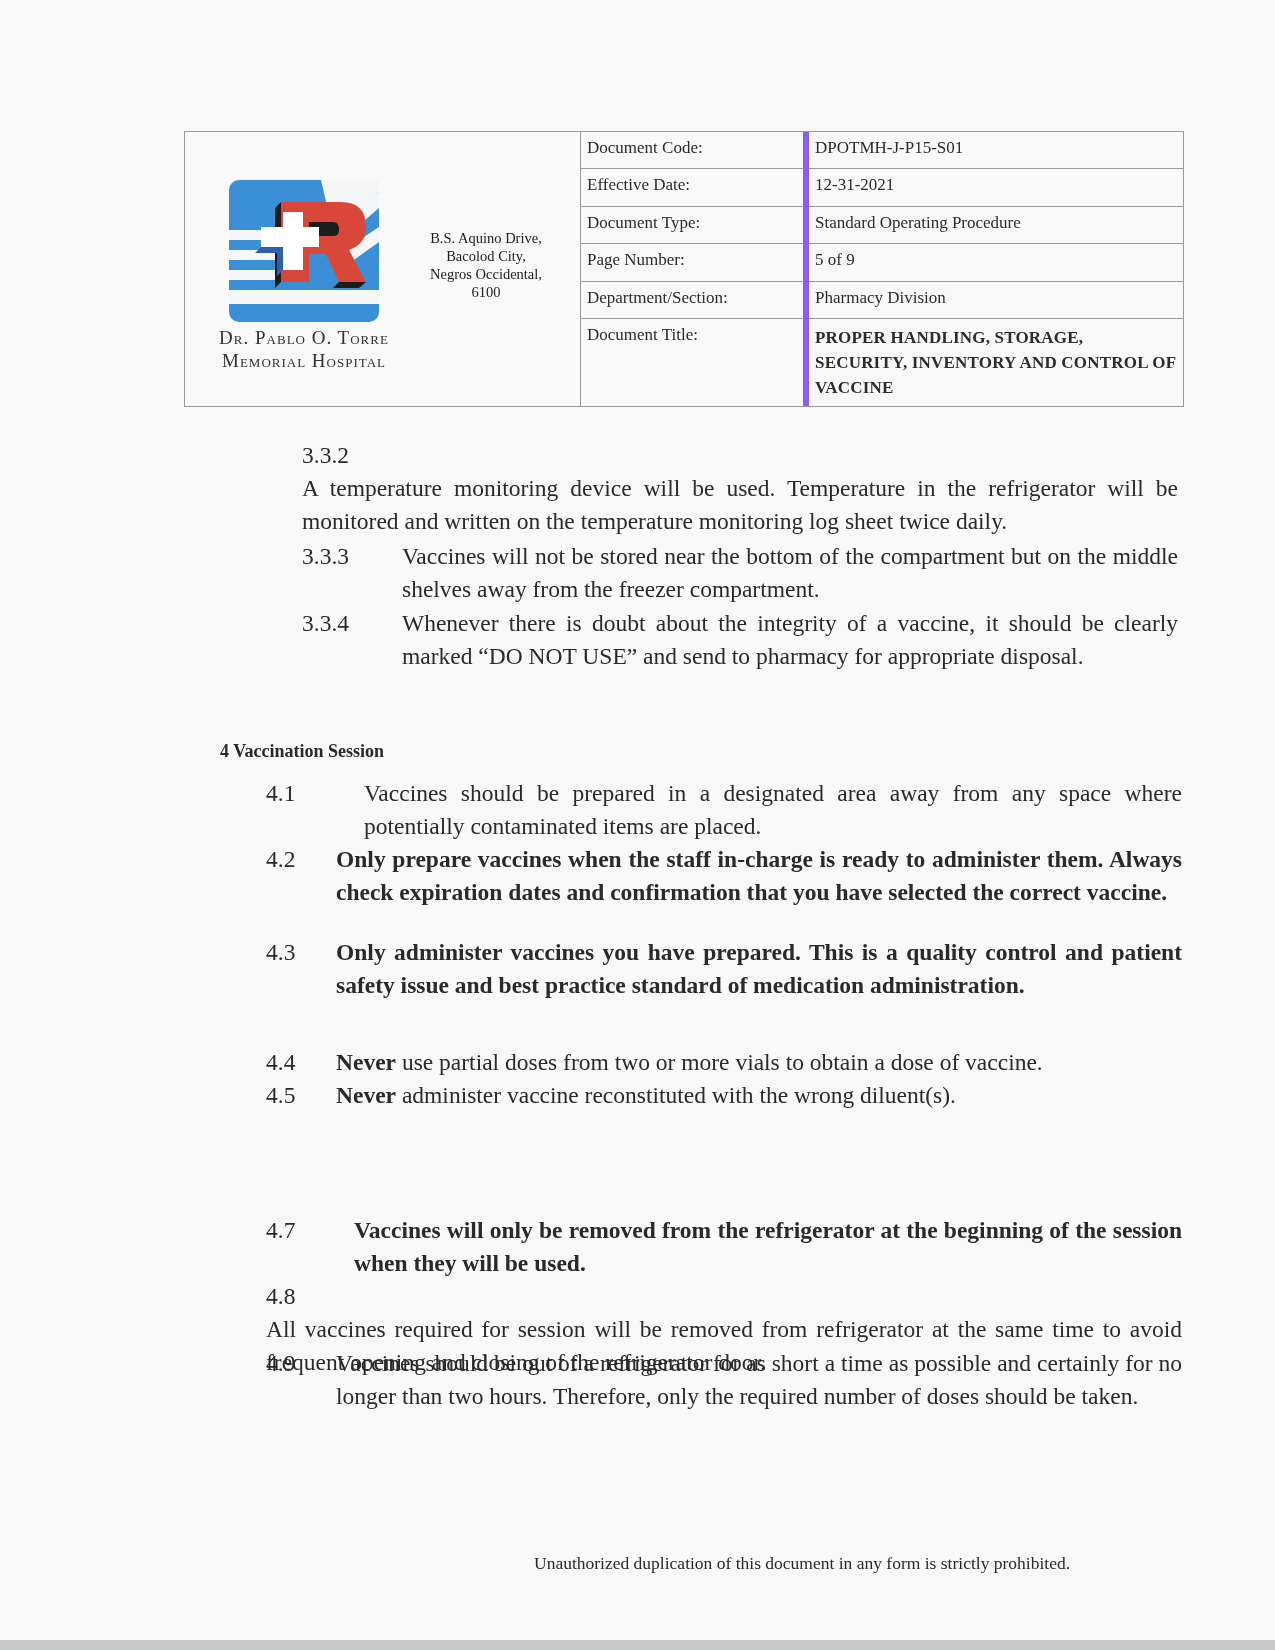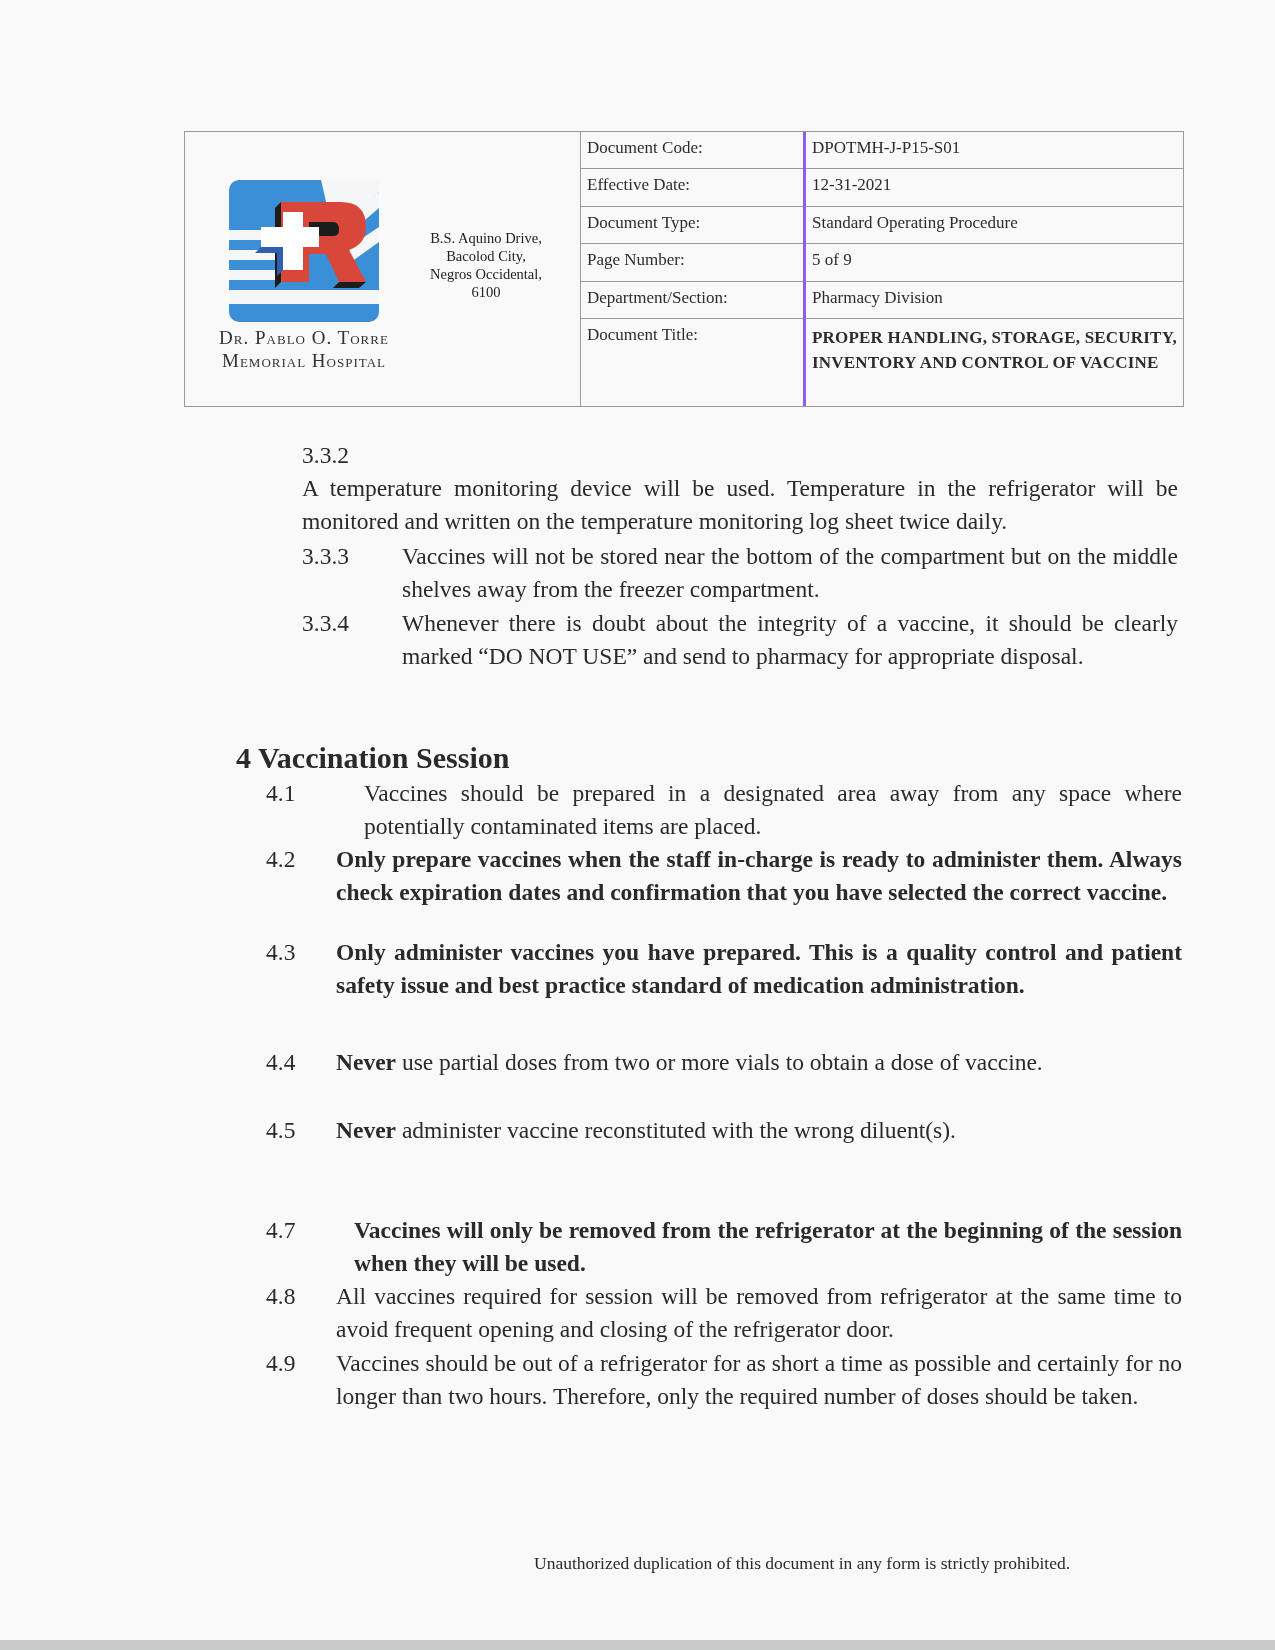--- a/index.html
+++ b/index.html
@@ -58,34 +58,34 @@
   }
   .hdr-table td {
     border-bottom: 1px solid #9a9a9a;
     font-size: 17px;
     padding: 6px 6px 0 6px;
     vertical-align: top;
     color: #2c2c2c;
     height: 30px;
   }
   .hdr-table tr:last-child td { border-bottom: none; height: 80px; }
-  .hdr-table td.key { width: 210px; border-right: 3px solid #8b5cf6; margin-left: 32px; }
+  .hdr-table td.key { width: 210px; border-right: 6px solid #8b5cf6; margin-left: 32px; }
   .title-val { font-weight: bold; font-size: 17px; line-height: 25px; letter-spacing: 0.2px; }
 
   
   .sub-item {
     position: absolute; left: 302px; width: 876px;
     font-size: 23.5px; line-height: 33px;
     display: flex;
   }
   .sub-item .num { width: 100px; flex: none; }
   .sub-item .txt { flex: 1; text-align: justify; }
   .sec-title {
-    position: absolute; left: 236px; top: 741px;
-    font-size: 30px; font-weight: bold;
+    position: absolute; left: 220px; top: 741px;
+    font-size: 18px; font-weight: bold;
   }
   .item {
     position: absolute; left: 266px; width: 916px;
     font-size: 23.5px; line-height: 33px;
     display: flex;
   }
   .item .num { width: 70px; flex: none; }
   .item .txt { flex: 1; text-align: justify; }
   .bold { font-weight: bold; }
   .footer {
@@ -181,29 +181,29 @@
     <span class="txt bold">Only prepare vaccines when the staff in-charge is ready to administer them. Always check expiration dates and confirmation that you have selected the correct vaccine.</span>
   </div>
   <div class="item" style="top:936px;">
     <span class="num">4.3</span>
     <span class="txt bold">Only administer vaccines you have prepared.  This is a quality control and patient safety issue and best practice standard of medication administration.</span>
   </div>
   <div class="item" style="top:1046px;">
     <span class="num">4.4</span>
     <span class="txt"><span class="bold">Never</span><span> use partial doses from two or more vials to obtain a dose of vaccine.</span></span>
   </div>
-  <div class="item" style="top:1114px;align-items:flex-end;">
+  <div class="item" style="top:1079px;align-items:flex-end;">
     <span class="num">4.5</span>
     <span class="txt"><span class="bold">Never</span><span> administer vaccine reconstituted with the wrong diluent(s).</span></span>
   </div>
   <div class="item" style="top:1214px;gap:18px;">
     <span class="num">4.7</span>
     <span class="txt bold">Vaccines will only be removed from the refrigerator at the beginning of the session when they will be used.</span>
   </div>
-  <div class="item" style="top:1280px;">
+  <div class="item" style="top:1280px;flex-direction:column;">
     <span class="num">4.8</span>
     <span class="txt">All vaccines required for session will be removed from refrigerator at the same time to avoid frequent opening and closing of the refrigerator door.</span>
   </div>
   <div class="item" style="top:1347px;">
     <span class="num">4.9</span>
     <span class="txt">Vaccines should be out of a refrigerator for as short a time as possible and certainly for no longer than two hours.  Therefore, only the required number of doses should be taken.</span>
   </div>
 
   <div class="footer">Unauthorized duplication of this document in any form is strictly prohibited.</div>
 </div>

